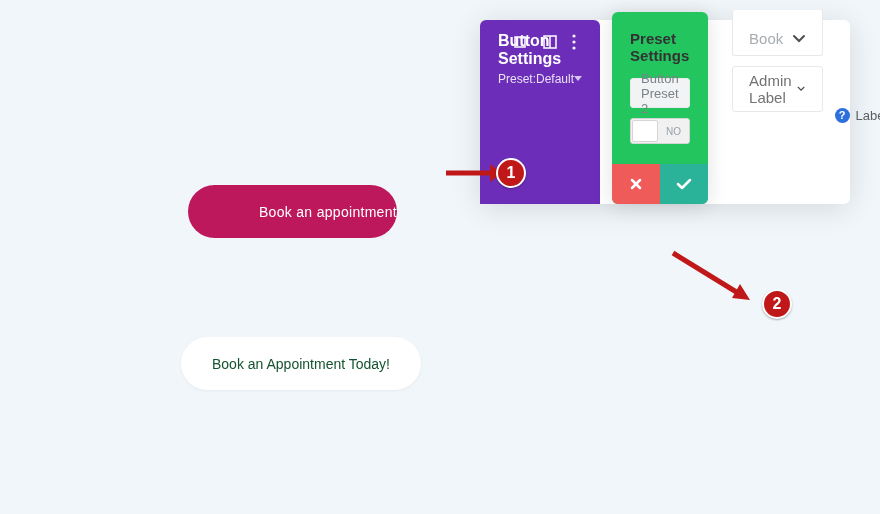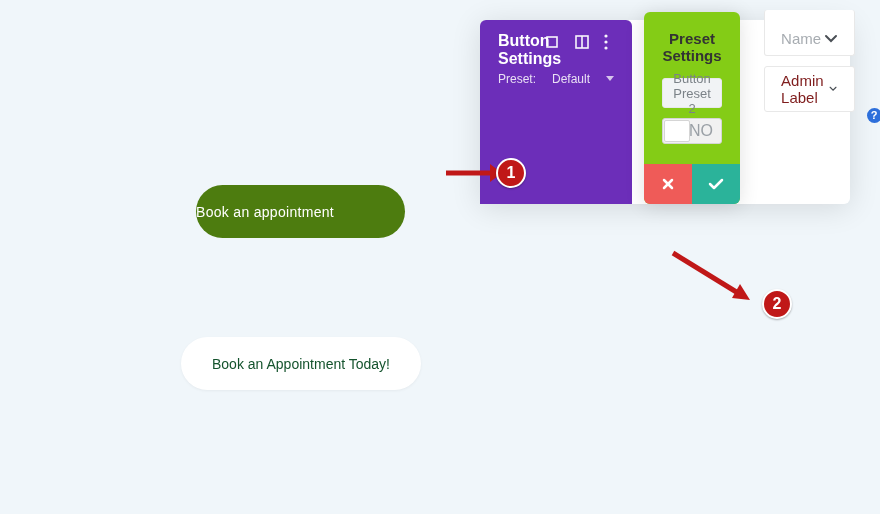--- a/index.html
+++ b/index.html
@@ -1,25 +1,25 @@
 <!DOCTYPE html>
 <html><head>
 <meta charset="utf-8">
 <style>
   * { box-sizing: border-box; margin: 0; padding: 0; font-family: -apple-system, BlinkMacSystemFont, "Segoe UI", Helvetica, Arial, sans-serif; }
   body { background: #f0f6fa; width: 880px; height: 514px; position: relative; overflow: hidden; }
 
   .green-btn {
     position: absolute;
-    left: 196px; top: 185px;
+    left: 188px; top: 185px;
     width: 209px; height: 53px;
-    background: #4d7c0f;
+    background: #be185d;
     color: #fff;
     border-radius: 27px;
-    display: flex; align-items: center; justify-content: flex-start;
+    display: flex; align-items: center; justify-content: flex-end;
     font-size: 14px; letter-spacing: 0.3px;
   }
   .white-btn {
     position: absolute;
     left: 181px; top: 337px;
     width: 240px; height: 53px;
     background: #fff;
     color: #14532d;
     border-radius: 27px;
     display: flex; align-items: center; justify-content: center;
@@ -38,37 +38,36 @@
   }
   .panel-header {
     background: #6c2eb9;
     color: #fff;
     padding: 12px 18px 8px 18px;
     border-top-left-radius: 6px; border-top-right-radius: 6px;
     display: flex; flex-direction: column;
     position: relative;
   }
   .panel-title { font-size: 16px; font-weight: 600; }
-  .panel-subtitle { font-size: 12px; opacity: 0.85; margin-top: 4px; display: flex; align-items: center; gap: 16px; }
+  .panel-subtitle { font-size: 12px; opacity: 0.85; margin-top: 4px; display: flex; align-items: center; gap: 0; }
   .header-icons {
     position: absolute; right: 12px; top: 14px;
     display: flex; gap: 14px; align-items: center;
   }
   .hicon { width: 16px; height: 16px; color: #fff; opacity: 0.95; cursor: pointer; }
 
   .purple-bar { height: 18px; background: #6c2eb9; }
 
   .sub-panel {
-    background: #84cc16;
+    background: #22c55e;
     margin: -8px 12px 0 12px;
     border-radius: 6px;
     box-shadow: 0 2px 20px rgba(0,0,0,0.12);
     position: relative;
     z-index: 3;
-    text-align: center;
   }
   .sub-title { font-size: 15px; font-weight: 600; color: #333; padding: 18px 18px 10px 18px; }
   .field-label { font-size: 13px; font-weight: 600; color: #333; padding: 8px 18px 6px 18px; }
   .text-input {
     margin: 4px 18px 4px 18px;
     height: 30px;
     background: #f1f3f5;
     border: 1px solid #e7e9eb;
     border-radius: 3px;
     color: #7b8288;
@@ -85,36 +84,36 @@
     border: 1px solid #d5d5d5;
     border-radius: 3px;
     position: relative;
   }
   .toggle-knob {
     width: 26px; height: 22px; background: #fff;
     border: 1px solid #d5d5d5; border-radius: 2px;
     margin-left: 1px;
   }
   .toggle-label {
-    position: absolute; right: 8px; font-size: 16px; color: #9aa0a6; font-weight: 400;
+    position: absolute; right: 8px; font-size: 10px; color: #9aa0a6; font-weight: 400;
   }
   .sub-actions { display: flex; height: 40px; }
   .sub-cancel { flex: 1; background: #ef5b58; display:flex; align-items:center; justify-content:center; border-bottom-left-radius: 6px; cursor:pointer;}
   .sub-confirm { flex: 1; background: #2bb39a; display:flex; align-items:center; justify-content:center; border-bottom-right-radius: 6px; cursor:pointer;}
 
   .accordion-wrap { padding: 0 12px; margin-top: -10px; }
   .acc-item {
     background: #fff;
     border: 1px solid #e8e8e8;
     border-radius: 3px;
     height: 46px;
     display:flex; align-items:center; justify-content: space-between;
     padding: 0 16px;
     margin-top: 10px;
-    color: #7f1d1d; font-size: 15px;
+    color: #737373; font-size: 15px;
     cursor: pointer;
   }
   .acc-item.first { margin-top: 0; border-top:none; color:#a7acb1; position: relative; z-index:1; padding-top: 12px; }
 
   .r-letter {
     position: absolute;
     left: 836px; top: 136px;
     font-size: 13px; color: #8c9096;
   }
   .drag-dots {
@@ -232,21 +231,21 @@
       <div class="sub-confirm">
         <svg width="16" height="14" viewBox="0 0 16 14" stroke="#fff" stroke-width="2.5" fill="none" stroke-linecap="round" stroke-linejoin="round">
             <polyline points="2,7 6,11 14,3"></polyline>
           </svg>
       </div>
     </div>
   </div>
 
   <div class="accordion-wrap">
     <div class="acc-item first">
-      <span>Name</span>
+      <span>Book</span>
       <svg width="14" height="10" viewBox="0 0 14 10" fill="none" stroke="#4a4f55" stroke-width="2" stroke-linecap="round">
           <polyline points="2,2 7,7 12,2"></polyline>
         </svg>
     </div>
     <div class="acc-item">
       <span>Admin Label</span>
       <svg width="14" height="10" viewBox="0 0 14 10" fill="none" stroke="#4a4f55" stroke-width="2" stroke-linecap="round">
           <polyline points="2,2 7,7 12,2"></polyline>
         </svg>
     </div>

